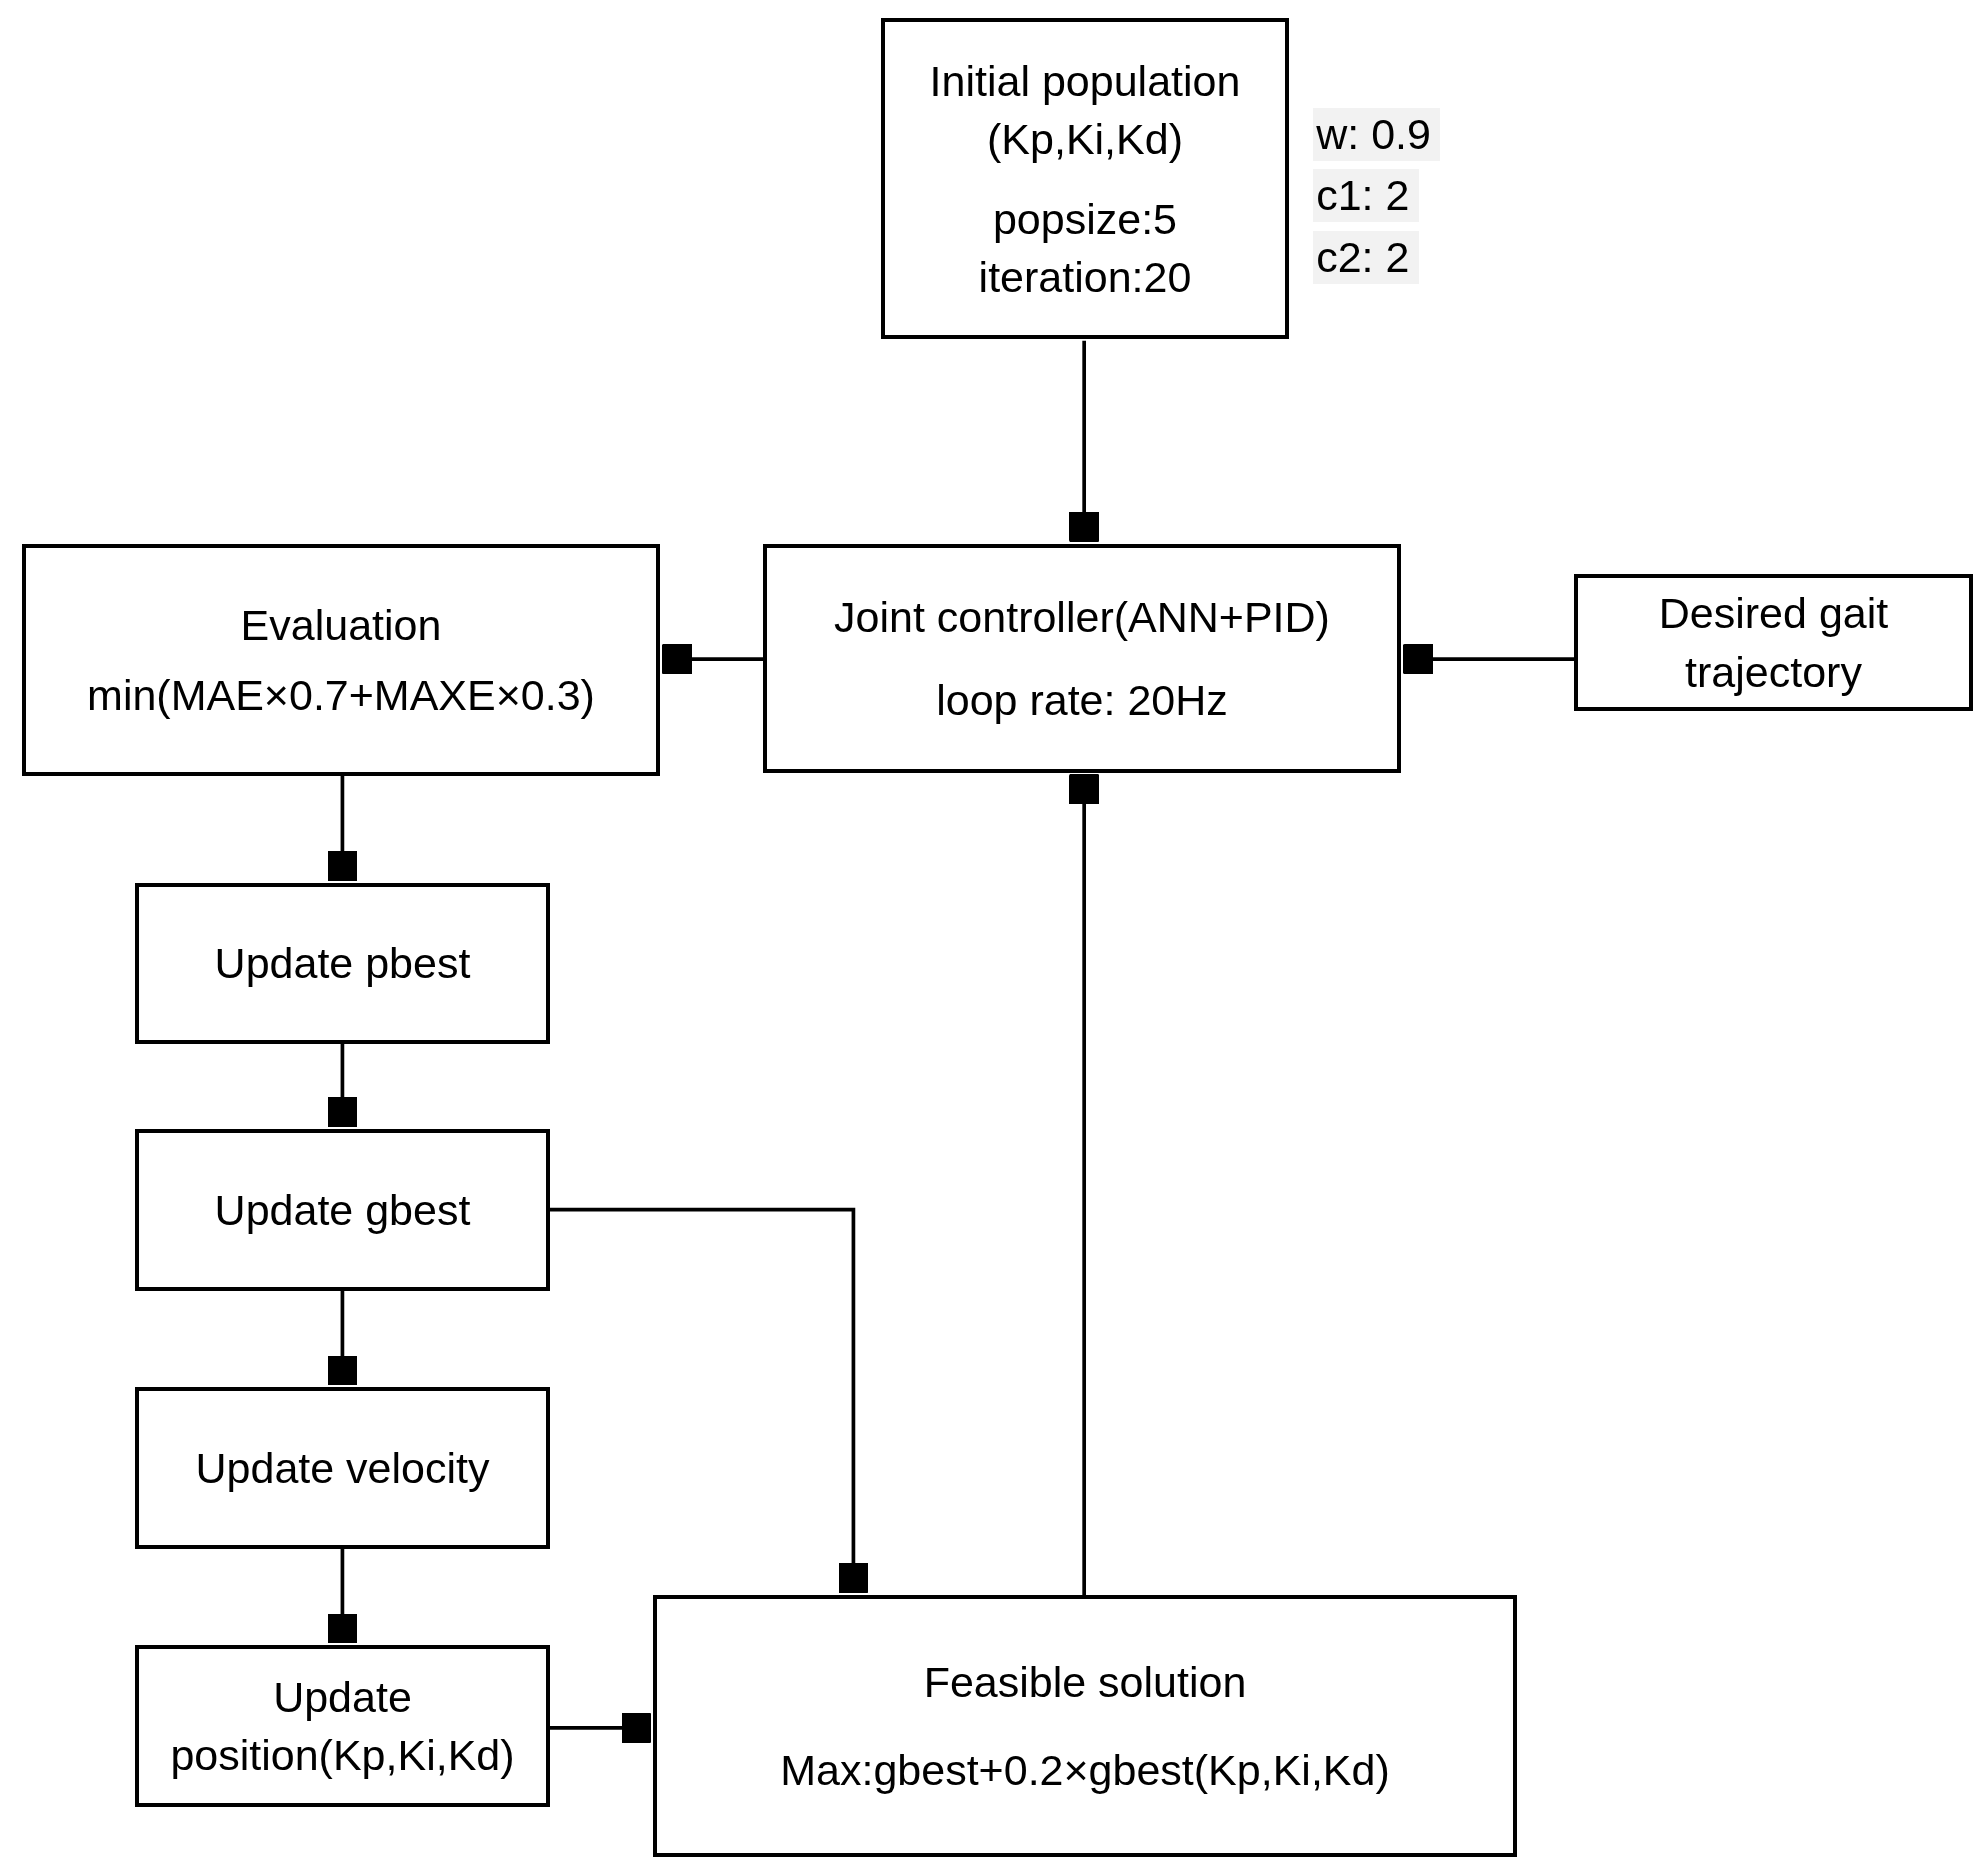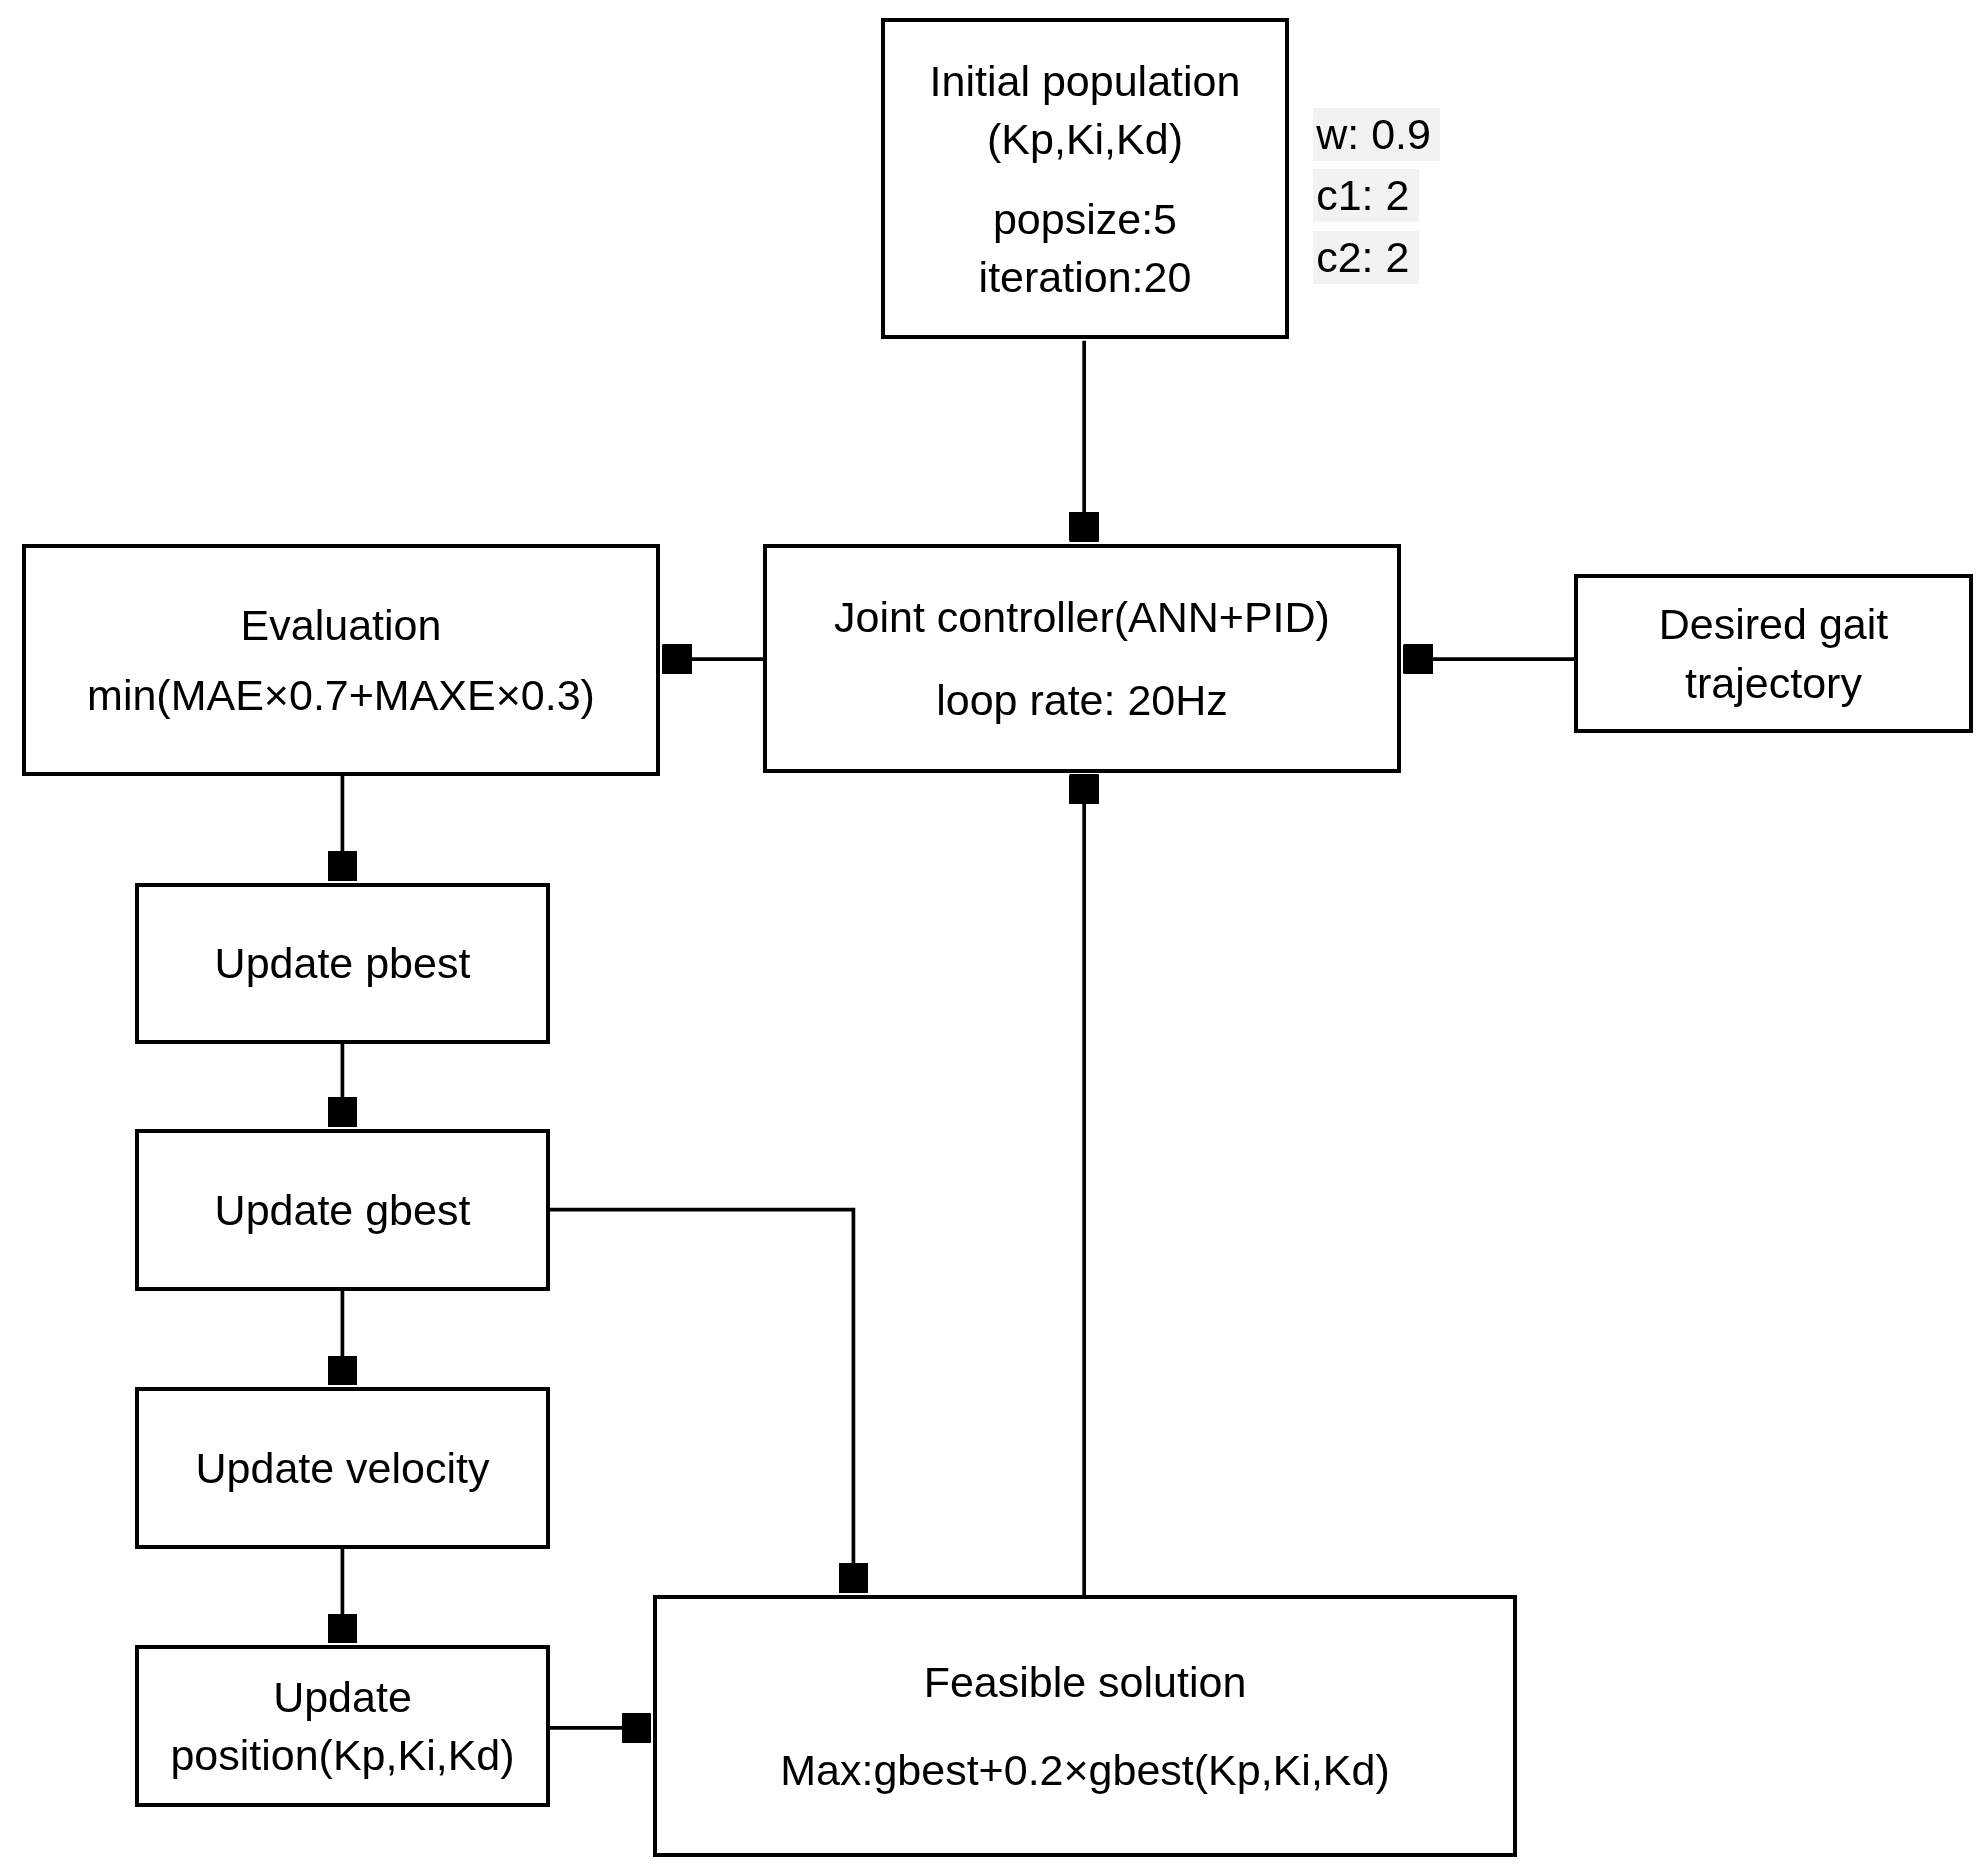--- a/index.html
+++ b/index.html
@@ -90,21 +90,21 @@
     <span class="pline">w: 0.9</span>
     <span class="pline">c1: 2</span>
     <span class="pline">c2: 2</span>
   </div>
 
   <div class="node node-joint" style="left:763px; top:544px; width:638px; height:229px;">
     <span class="line">Joint controller(ANN+PID)</span>
     <span class="line">loop rate: 20Hz</span>
   </div>
 
-  <div class="node" style="left:1574px; top:574px; width:399px; height:159px;">
+  <div class="node" style="left:1574px; top:574px; width:399px; height:137px;">
     <span class="line">Desired gait</span>
     <span class="line">trajectory</span>
   </div>
 
   <div class="node node-eval" style="left:22px; top:544px; width:638px; height:232px;">
     <span class="line">Evaluation</span>
     <span class="line">min(MAE×0.7+MAXE×0.3)</span>
   </div>
 
   <div class="node" style="left:135px; top:883px; width:415px; height:161px;">

